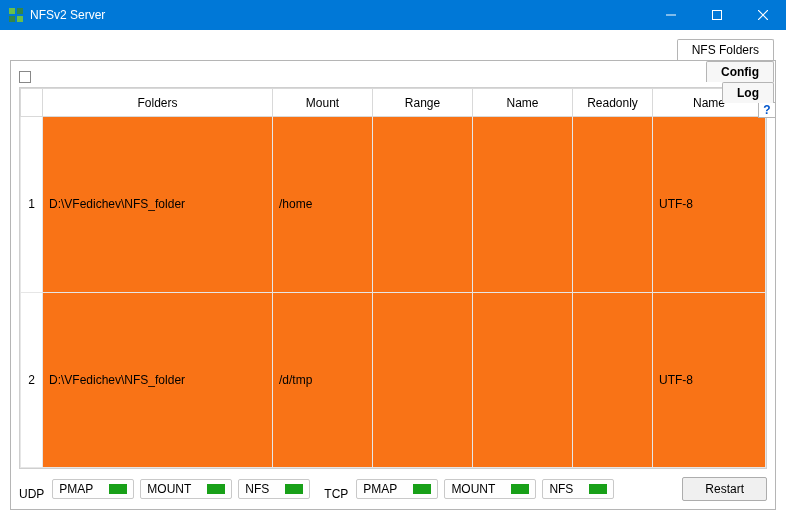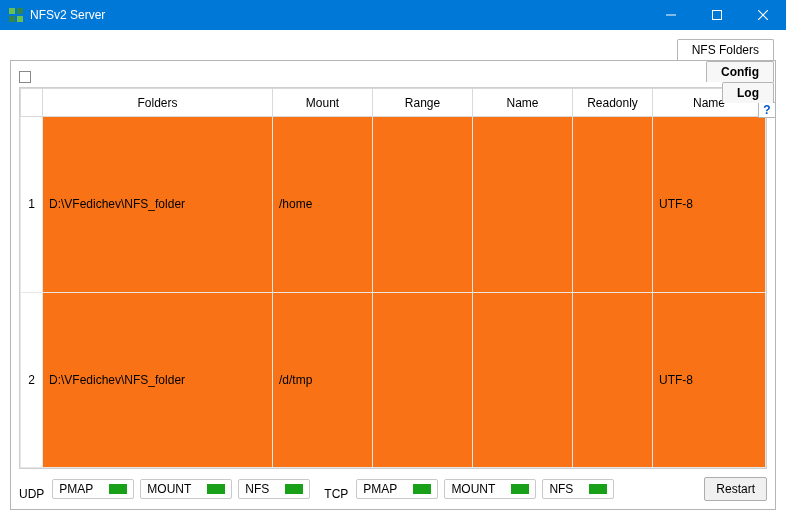--- a/index.html
+++ b/index.html
@@ -36,21 +36,21 @@
 .grid-table col.c-codec { width: auto; }
 .grid-table th { border: 1px solid #d9d9d9; background: #fff; font-weight: normal; padding: 6px 4px; text-align: center; height: 28px; }
 .grid-table td { border: 1px solid #e6e6e6; padding: 4px 6px; height: 164px; vertical-align: middle; background:#f97316; }
 .grid-table td.rownum, .grid-table th.rownum { text-align: center; background: #fff; }
 
 .footer { display: flex; align-items: center; padding-top: 8px; gap: 6px; }
 .footer-label { color:#000; margin-right:2px;margin-top:9px; }
 .stat { display:flex; align-items:center; gap:16px; border:1px solid #c9c9c9; padding:2px 6px; background:#fefefe; border-radius:2px; }
 .led { width:18px; height:10px; background:#18a018; }
 .footer-spacer { flex:1; }
-.restart-btn { border:1px solid #adadad; background:#f0f0f0; padding:4px 11px; border-radius:2px; }
+.restart-btn { border:1px solid #adadad; background:#f0f0f0; padding:4px 22px; border-radius:2px; }
 </style>
 </head>
 <body>
 
 <div class="titlebar">
   <svg class="titlebar-icon" viewBox="0 0 16 16">
       <rect x="1" y="1" width="6" height="6" fill="#6abf4b"></rect>
       <rect x="9" y="1" width="6" height="6" fill="#32864a"></rect>
       <rect x="1" y="9" width="6" height="6" fill="#32864a"></rect>
       <rect x="9" y="9" width="6" height="6" fill="#6abf4b"></rect>

